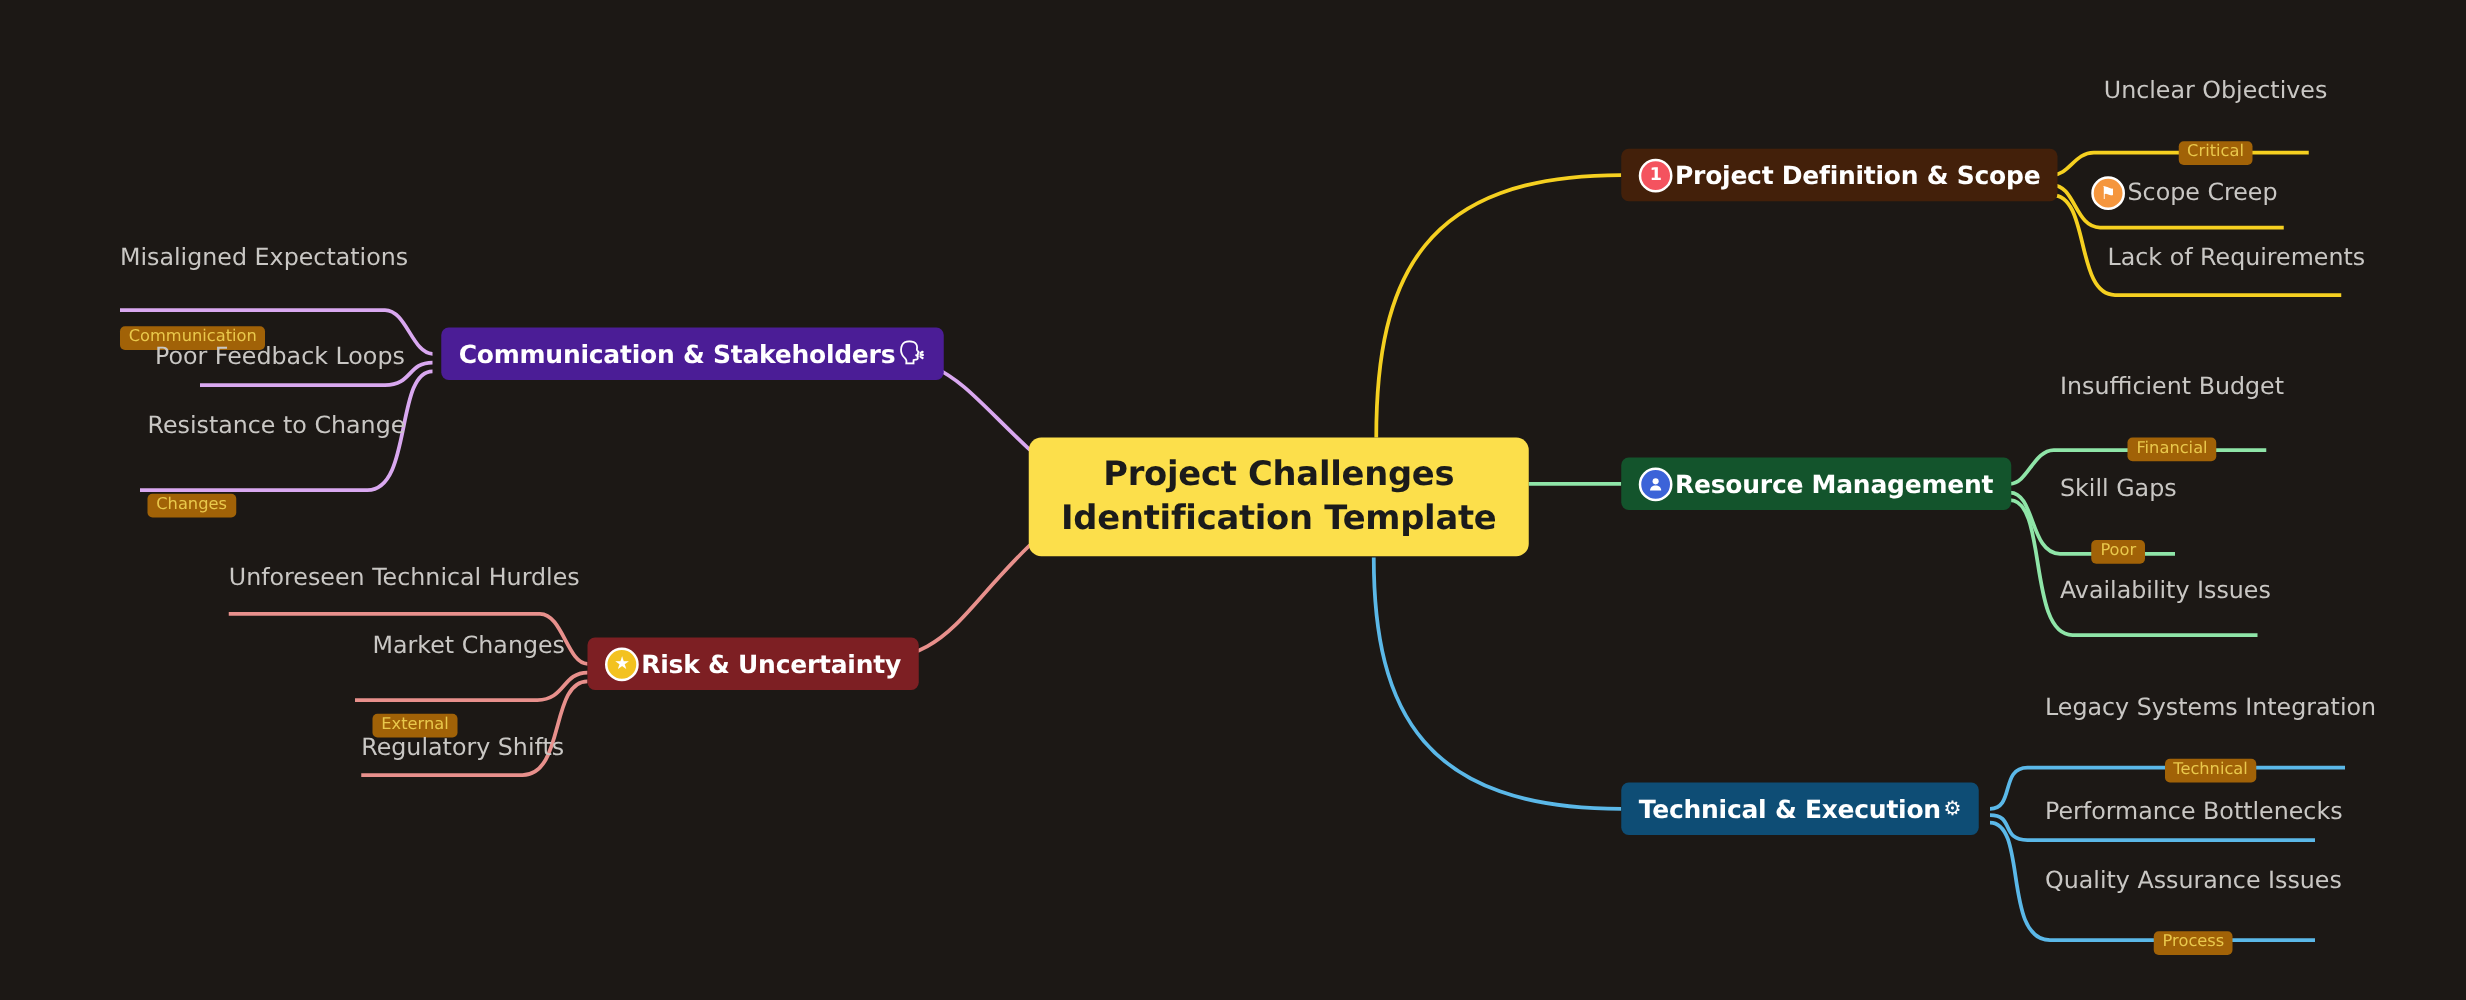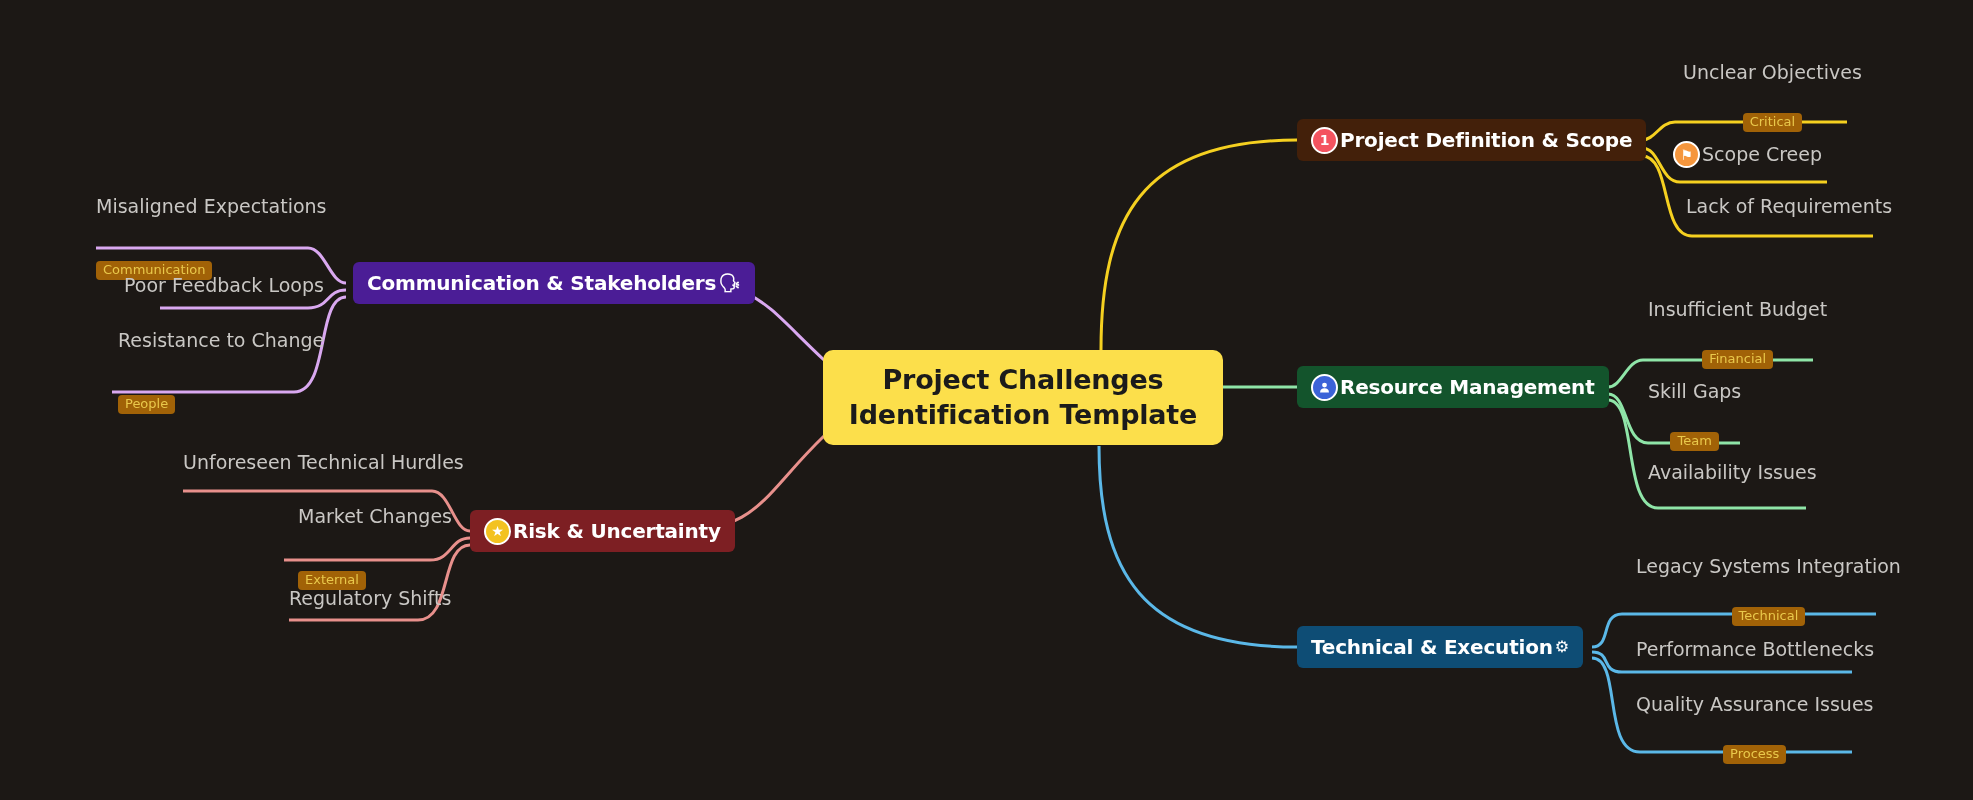--- a/index.html
+++ b/index.html
@@ -195,21 +195,21 @@
     <span class="blabel">Resource Management</span>
   </div>
 
   <div class="leaf right" style="left:1648px; top:299px;">
     <span class="leaf-label">Insufficient Budget</span>
     <span class="tag">Financial</span>
   </div>
 
   <div class="leaf right" style="left:1648px; top:381px;">
     <span class="leaf-label">Skill Gaps</span>
-    <span class="tag">Team</span>
+    <span class="tag">Poor</span>
   </div>
 
   <div class="leaf right" style="left:1648px; top:462px;">
     <span class="leaf-label">Availability Issues</span>
   </div>
 
   <div class="node branch" id="branch-technical-execution" style="left:1297px; top:626px; background:#0e4d75;">
     <span class="blabel">Technical &amp; Execution</span>
     <span class="plain-emoji" style="font-size:16px; color:#ffffff;">⚙</span>
   </div>
@@ -237,21 +237,21 @@
     <span class="leaf-label">Misaligned Expectations</span>
     <span class="tag">Communication</span>
   </div>
 
   <div class="leaf left" style="left:124px; top:275px;">
     <span class="leaf-label">Poor Feedback Loops</span>
   </div>
 
   <div class="leaf left" style="left:118px; top:330px;">
     <span class="leaf-label">Resistance to Change</span>
-    <span class="tag">People</span>
+    <span class="tag">Changes</span>
   </div>
 
   <div class="node branch" id="branch-risk-uncertainty" style="left:470px; top:510px; background:#7d1f23;">
     <span class="emoji-badge badge-star">★</span>
     <span class="blabel">Risk &amp; Uncertainty</span>
   </div>
 
   <div class="leaf left" style="left:183px; top:452px;">
     <span class="leaf-label">Unforeseen Technical Hurdles</span>
   </div>

